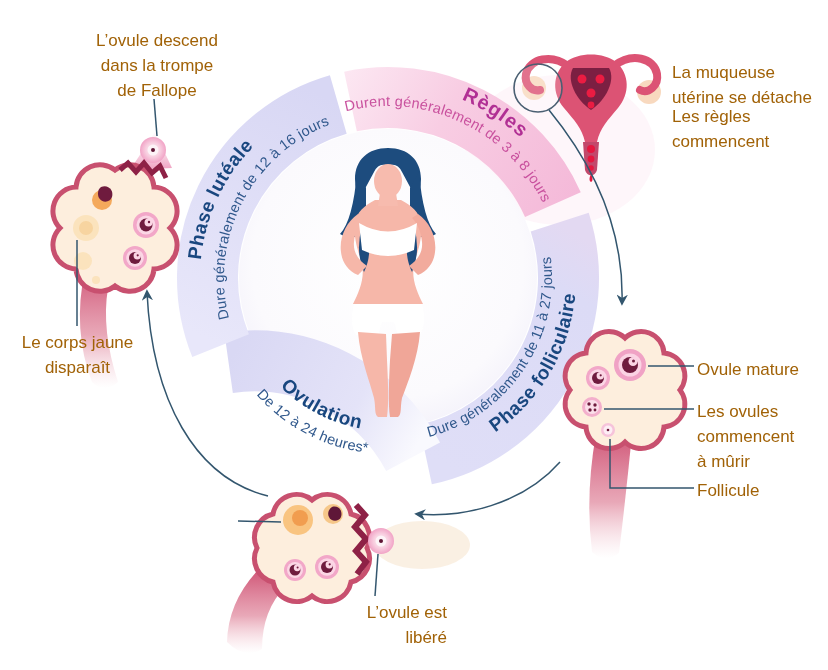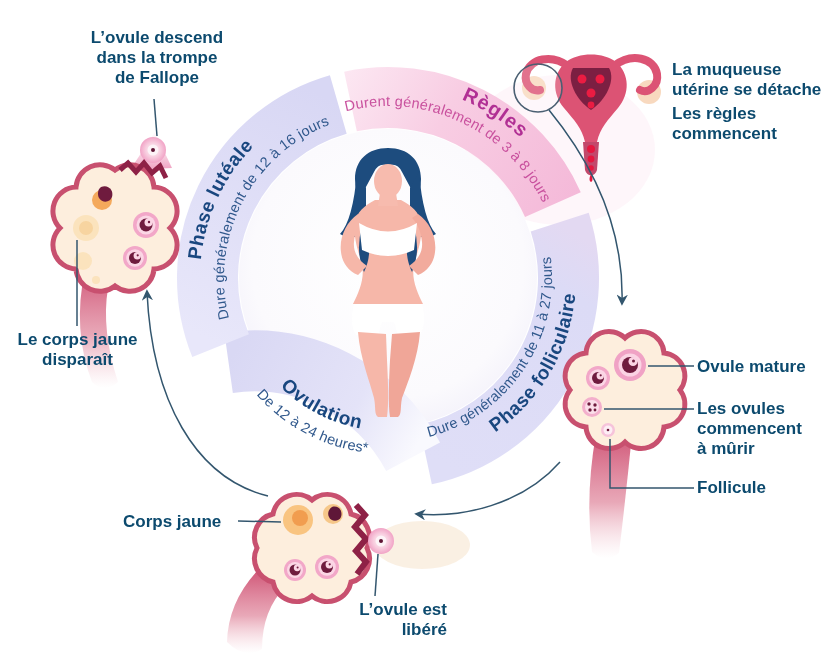--- a/index.html
+++ b/index.html
@@ -2,22 +2,22 @@
 <html><head>
 <meta charset="utf-8">
 <style>
   html,body{margin:0;padding:0;background:#ffffff;}
   .stage{
     position:relative;width:828px;height:670px;background:#ffffff;overflow:hidden;
     font-family:"Liberation Sans",sans-serif;
   }
   .stage svg{position:absolute;left:0;top:0;}
   .label{
-    position:absolute;color:#0c4a6e;font-size:17px;line-height:20px;
-    font-weight:700;white-space:pre-line;
+    position:absolute;color:#a16207;font-size:17px;line-height:25px;
+    font-weight:400;white-space:pre-line;
   }
   .label.center{text-align:center;}
   .arc-name{font-weight:700;font-size:19px;letter-spacing:.5px;}
   .arc-name.pink{fill:#b13094;font-size:20px;letter-spacing:1px;}
   .arc-name.blue{fill:#19477f;}
   .arc-dur{font-size:14.5px;letter-spacing:.2px;font-weight:500;}
   .arc-dur.pink{fill:#c9519e;}
   .arc-dur.blue{fill:#30588c;}
   .thinline{stroke:#33566e;stroke-width:1.5;fill:none;}
 </style>
@@ -250,16 +250,15 @@
 utérine se détache</div>
   <div class="label" style="left:672px;top:104px;width:150px;">Les règles
 commencent</div>
   <div class="label" style="left:697px;top:357px;width:125px;">Ovule mature</div>
   <div class="label" style="left:697px;top:399px;width:135px;">Les ovules
 commencent
 à mûrir</div>
   <div class="label" style="left:697px;top:478px;width:110px;">Follicule</div>
   <div class="label center" style="left:0px;top:330px;width:155px;">Le corps jaune
 disparaît</div>
-  <div class="label" style="left:123px;top:512px;width:120px;">Corps jaune</div>
   <div class="label center" style="left:297px;top:600px;width:150px;text-align:right;">L’ovule est
 libéré</div>
 </div>
 
 </body></html>

